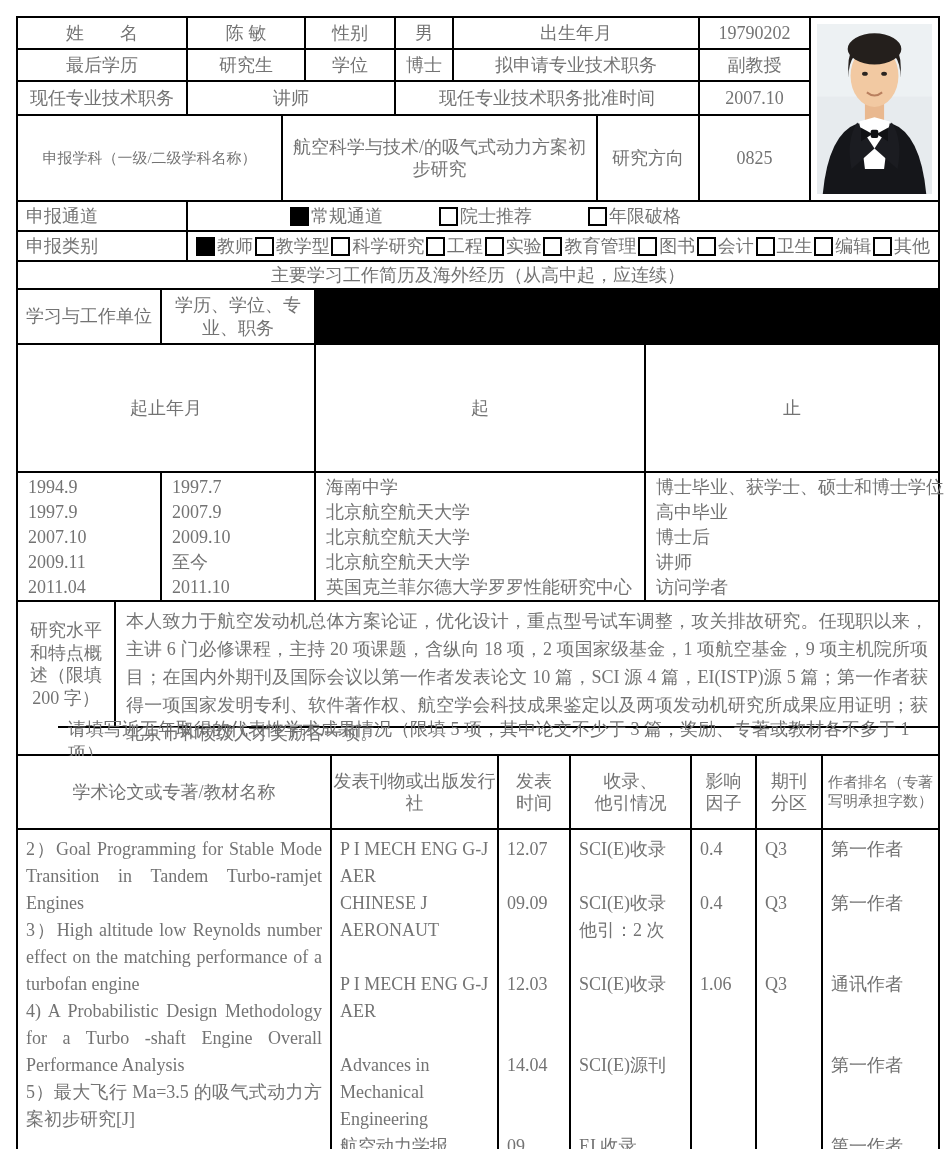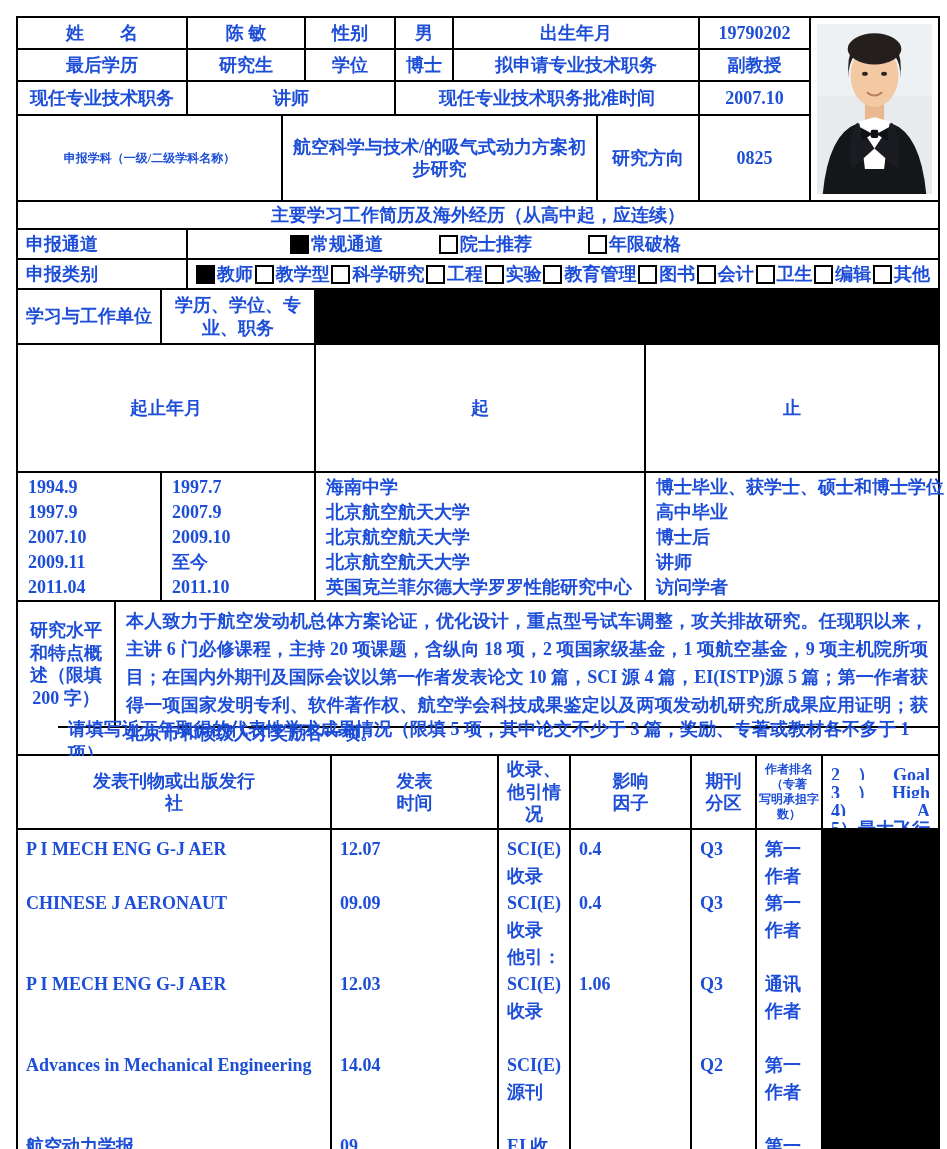--- a/index.html
+++ b/index.html
@@ -1,25 +1,25 @@
 <!DOCTYPE html>
 <html><head>
 <meta charset="utf-8">
 <style>
   html,body{margin:0;padding:0;background:#fff;}
   .page{position:relative;width:947px;height:1149px;background:#fff;overflow:hidden;
-        font-family:"Liberation Serif","DejaVu Serif",serif;color:#1d4ed8;font-weight:bold;}
+        font-family:"Liberation Serif","DejaVu Serif",serif;color:#737373;font-weight:normal;}
   .form{position:absolute;left:16px;top:16px;width:924px;border:2px solid #000;box-sizing:border-box;}
   .sec{border-top:2px solid #000;}
   .sec:first-child{border-top:none;}
   .g{display:grid;gap:2px;background:#000;}
   .c{background:#fff;display:flex;align-items:center;justify-content:center;text-align:center;
      font-size:18px;line-height:1.25;box-sizing:border-box;white-space:pre-line;}
   .cl{justify-content:flex-start;text-align:left;padding:0 8px;}
-  .small{font-size:12px;}
+  .small{font-size:15px;}
   .titlerow{background:#fff;font-size:18px;display:flex;align-items:center;}
   .titlerow.center{justify-content:center;}
   .titlerow.left{padding:0 10px;justify-content:flex-start;}
   
   .cb{display:inline-block;width:15px;height:15px;border:2px solid #000;background:#fff;
       margin-right:2px;vertical-align:-2px;flex:none;}
   .cb.filled{background:#000;}
   .opt{display:inline-flex;align-items:center;white-space:nowrap;}
   
   .hline{line-height:25px;white-space:nowrap;}
@@ -76,22 +76,20 @@
       <div class="c">现任专业技术职务</div>
       <div class="c" style="grid-column:2/5">讲师</div>
       <div class="c" style="grid-column:5/8">现任专业技术职务批准时间</div>
       <div class="c">2007.10</div>
       <div class="c small" style="grid-column:1/3">申报学科（一级/二级学科名称）</div>
       <div class="c" style="grid-column:3/7;padding:0 10px;">航空科学与技术/的吸气式动力方案初步研究</div>
       <div class="c">研究方向</div>
       <div class="c">0825</div>
     </div>
 
-    <div class="sec titlerow center" style="height:26px;">主要学习工作简历及海外经历（从高中起，应连续）</div>
-
     <div class="sec g" style="grid-template-columns:168px 750px;grid-template-rows:28px 28px;">
       <div class="c cl">申报通道</div>
       <div class="c cl" style="padding-left:102px;gap:56px;">
         <span class="opt">
             <span class="cb filled"></span>
             <span>常规通道</span>
           </span>
         <span class="opt">
             <span class="cb"></span>
             <span>院士推荐</span>
@@ -142,20 +140,22 @@
         <span class="opt">
             <span class="cb"></span>
             <span>编辑</span>
           </span>
         <span class="opt">
             <span class="cb"></span>
             <span>其他</span>
           </span>
       </div>
     </div>
+
+    <div class="sec titlerow center" style="height:26px;">主要学习工作简历及海外经历（从高中起，应连续）</div>
 
     <div class="sec g" style="grid-template-columns:142px 152px 328px 292px;grid-template-rows:26px 25px 126px;">
       <div class="c" style="grid-column:1/3">起止年月</div>
       <div class="c" style="grid-row:1/3">学习与工作单位</div>
       <div class="c" style="grid-row:1/3">学历、学位、专业、职务</div>
       <div class="c">起</div>
       <div class="c">止</div>
       <div class="pcol" style="padding:2px 0 0 10px;">
         <div class="hline">1994.9</div>
         <div class="hline">1997.9</div>
@@ -190,20 +190,21 @@
       <div class="c">研究水平
 和特点概
 述（限填
 200 字）</div>
       <div class="c cl jst" style="align-items:flex-start;padding:5px 10px;line-height:28px;">本人致力于航空发动机总体方案论证，优化设计，重点型号试车调整，攻关排故研究。任现职以来，主讲 6 门必修课程，主持 20 项课题，含纵向 18 项，2 项国家级基金，1 项航空基金，9 项主机院所项目；在国内外期刊及国际会议以第一作者发表论文 10 篇，SCI 源 4 篇，EI(ISTP)源 5 篇；第一作者获得一项国家发明专利、软件著作权、航空学会科技成果鉴定以及两项发动机研究所成果应用证明；获北京市和校级人才奖励各一项。</div>
     </div>
 
     <div class="sec titlerow left" style="height:26px;margin-left:40px;">请填写近五年取得的代表性学术成果情况（限填 5 项，其中论文不少于 3 篇，奖励、专著或教材各不多于 1 项）</div>
 
     <div class="sec g" style="grid-template-columns:312px 165px 70px 119px 63px 64px 115px;grid-template-rows:72px 362px;">
+      <div class="c">学术论文或专著/教材名称</div>
       <div class="c">发表刊物或出版发行
 社</div>
       <div class="c">发表
 时间</div>
       <div class="c">收录、
 他引情况</div>
       <div class="c">影响
 因子</div>
       <div class="c">期刊
 分区</div>
@@ -241,21 +242,20 @@
       <div class="pcol">
         <div class="e h2l">0.4</div>
         <div class="e h3l">0.4</div>
         <div class="e h3l">1.06</div>
         <div class="e h2l"></div>
       </div>
       <div class="pcol">
         <div class="e h2l">Q3</div>
         <div class="e h3l">Q3</div>
         <div class="e h3l">Q3</div>
-        <div class="e h3l">Q2</div>
         <div class="e h2l"></div>
       </div>
       <div class="pcol">
         <div class="e h2l">第一作者</div>
         <div class="e h3l">第一作者</div>
         <div class="e h3l">通讯作者</div>
         <div class="e h3l">第一作者</div>
         <div class="e h2l">第一作者</div>
       </div>
     </div>

